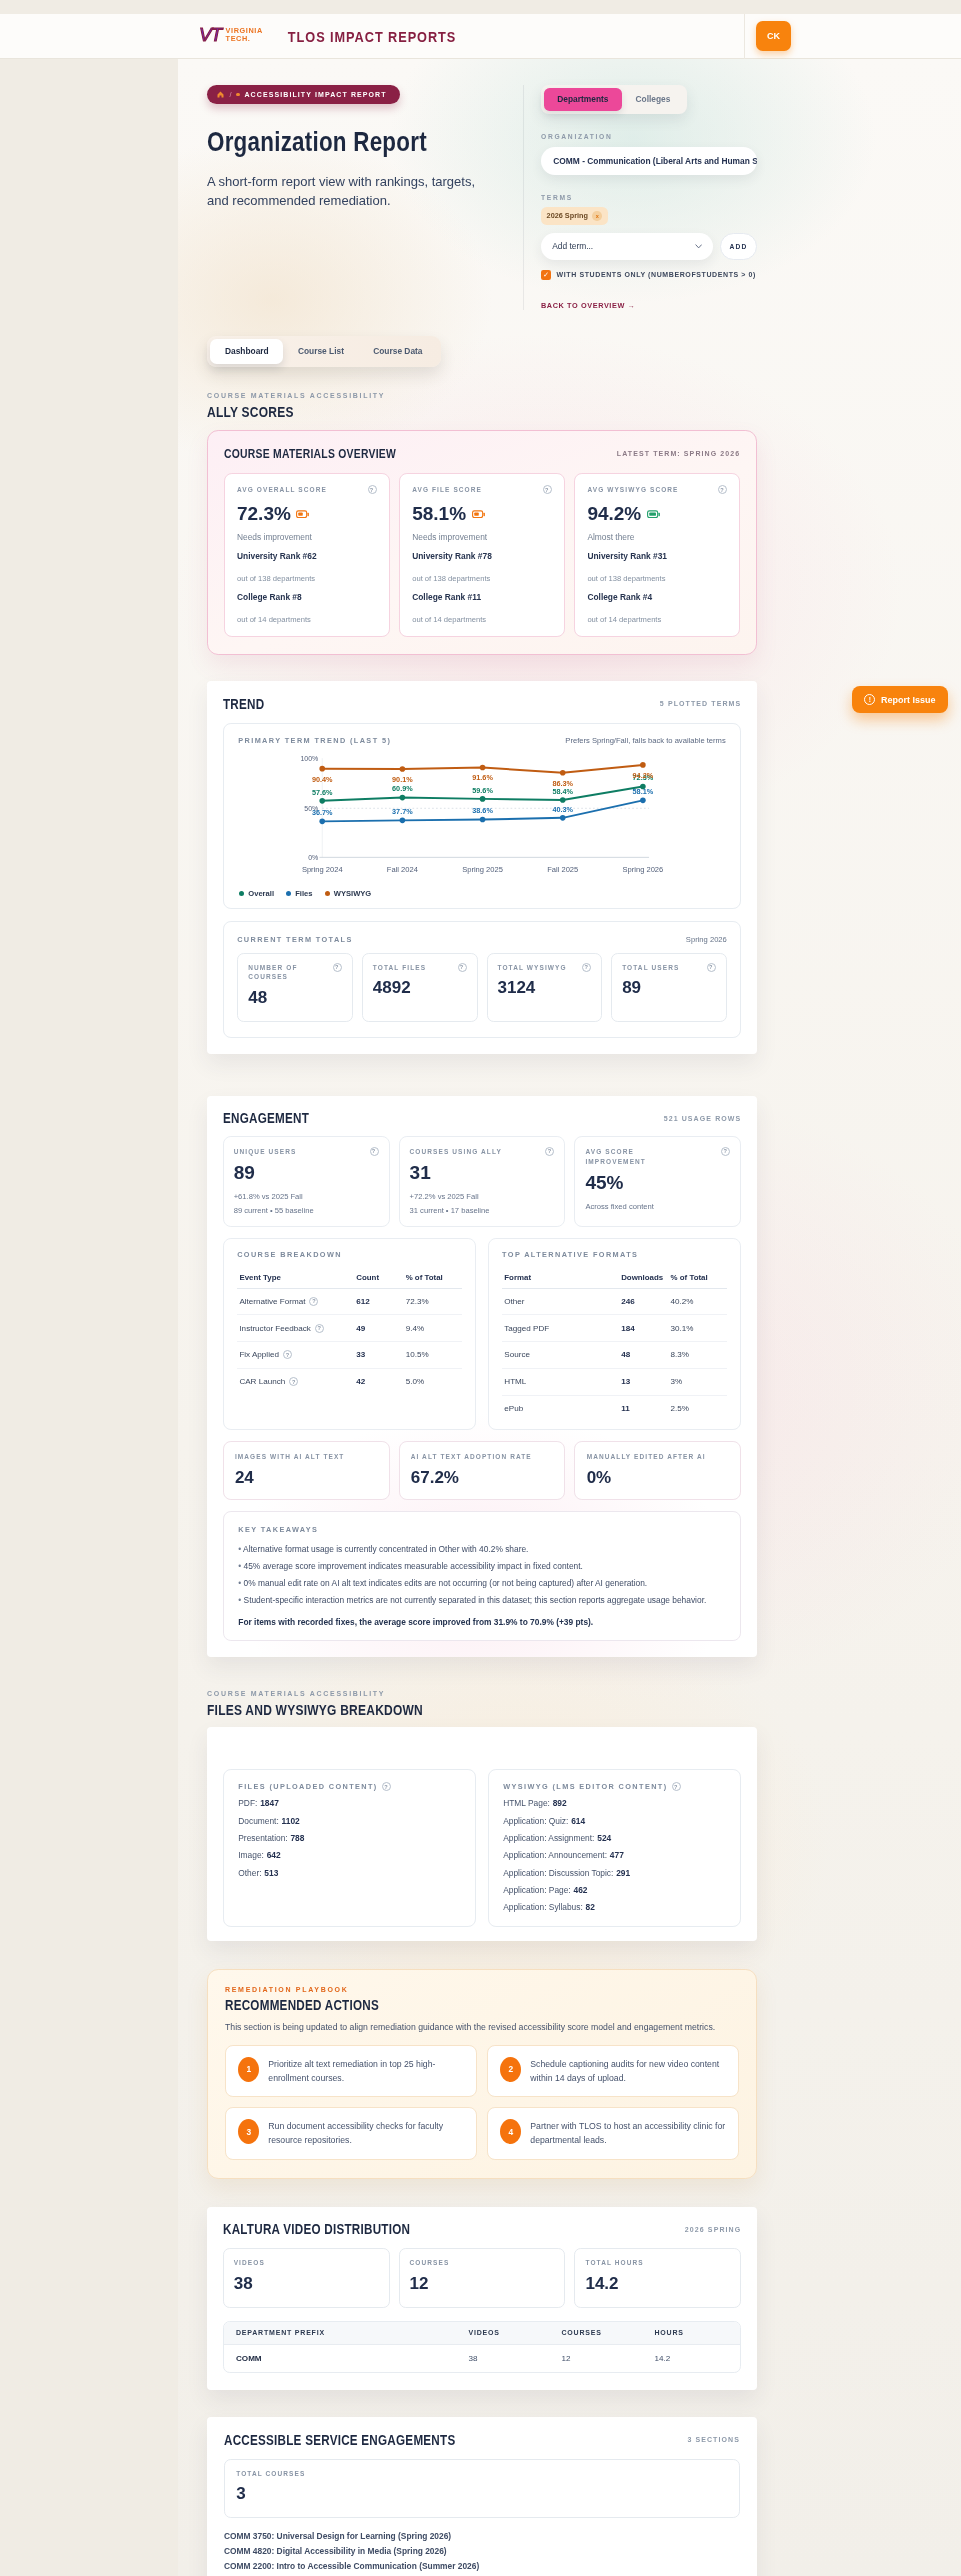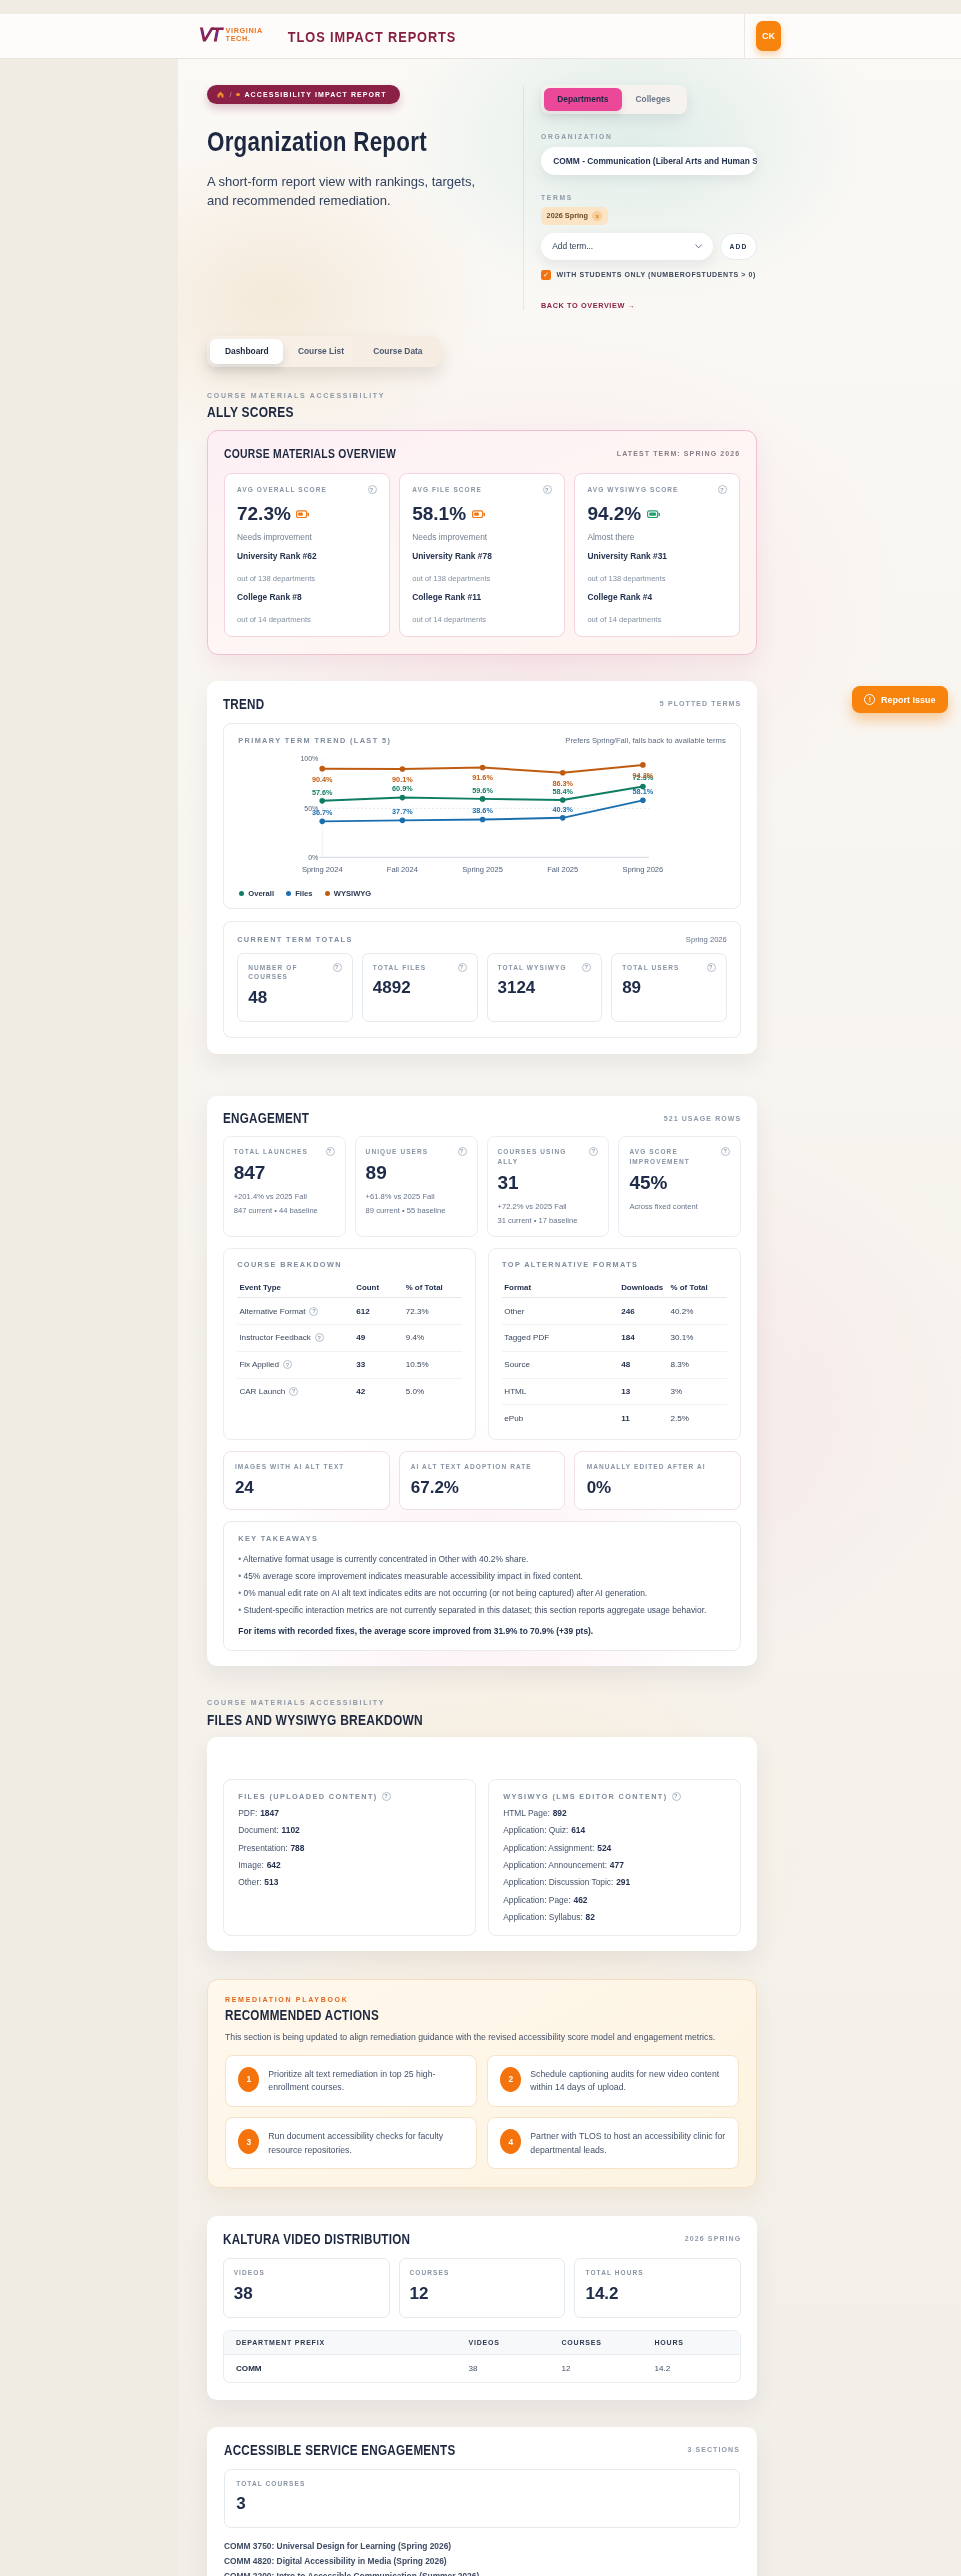--- a/index.html
+++ b/index.html
@@ -8,40 +8,40 @@
 
   
   .appbar { position:absolute; top:13.5px; left:0; width:962px; height:45px; background:#fdfcfa; border-bottom:0.6px solid #e9e5dc; }
   .appbar .vdiv { position:absolute; left:744px; top:0; width:0.6px; height:45px; background:#ece8e0; }
   .logo { position:absolute; left:159px; top:10px; display:flex; align-items:center; gap:4.5px; }
   .vt-mono { font-size:19px; font-weight:400; font-style:italic; color:#6d28d9; -webkit-text-stroke:1.1px #861f41; letter-spacing:-1.1px;margin-left:40px; }
   .vt-words { display:flex; flex-direction:column; line-height:1.02; }
   .vt-words span { font-size:7.3px; font-weight:800; color:#ec7422; letter-spacing:0.6px; }
   .app-title { position:absolute; left:0; top:0; width:744px; height:45px; display:flex; align-items:center; justify-content:center; }
   .app-title span { font-size:15px; font-weight:800; color:#861f41; letter-spacing:1.1px; transform:scaleX(0.85); }
-  .avatar { position:absolute; left:756px; top:7.9px; width:25px; height:30px; border-radius:6.7px; background:#f8830d; color:#fff; font-weight:800; font-size:9px; display:flex; align-items:center; justify-content:center; box-shadow:0 3.4px 7.9px rgba(248,131,13,.35); }
+  .avatar { position:absolute; left:756px; top:7.9px; width:35px; height:30px; border-radius:6.7px; background:#f8830d; color:#fff; font-weight:800; font-size:9px; display:flex; align-items:center; justify-content:center; box-shadow:0 3.4px 7.9px rgba(248,131,13,.35); }
 
   
   .main-panel { position:absolute; left:178px; top:59px; width:784px; height:2517px;
     background:
       radial-gradient(348px 236px at 58% 79px, rgba(183,221,214,.40), transparent 70%),
       radial-gradient(314px 236px at 12% 241px, rgba(240,222,196,.55), transparent 70%),
       radial-gradient(505px 359px at 46% 533px, rgba(248,210,222,.42), transparent 72%),
       radial-gradient(539px 426px at 58% 1335px, rgba(249,214,226,.38), transparent 72%),
       radial-gradient(460px 348px at 42% 1784px, rgba(252,233,206,.55), transparent 70%),
       linear-gradient(180deg,#fbf9f6 0%, #f6f3ed 55%, #f2efe9 100%);
   }
   .content { width:550px; margin-left:29px; padding-top:26px; }
 
   
   .eyebrow { font-size:7px; font-weight:700; letter-spacing:1.7px; color:#8d99a9; }
   .disp { display:inline-block; font-weight:800; color:#1d2840; transform:scaleX(0.8); transform-origin:left center; letter-spacing:0.3px; white-space:nowrap; }
   .sec-head { display:flex; align-items:center; justify-content:space-between; }
   .sec-meta { font-size:7px; font-weight:700; letter-spacing:1.1px; color:#8d99a9; }
-  .card { background:#fff; border-radius:10px; box-shadow:0 10px 22.4px rgba(45,55,75,.08); }
+  .card { background:#fff; border-radius:4px; box-shadow:0 10px 22.4px rgba(45,55,75,.08); }
   .q { display:inline-flex; width:9px; height:9px; border:0.7px solid #b6c0cc; border-radius:50%; color:#8e99a9; font-size:5.6px; font-weight:700; align-items:center; justify-content:center; flex:0 0 auto; }
   .statlabel { font-size:6.5px; font-weight:700; letter-spacing:1.1px; color:#8793a4; display:flex; align-items:flex-start; justify-content:space-between; gap:3.4px; line-height:1.5; }
   .statvalue { font-size:17px; font-weight:800; color:#202d4a; margin-top:5.6px; }
 
   
   .hero { display:flex; min-height:218px; }
   .hero-left { flex:1; padding-right:17px; }
   .hero-right { width:234px; border-left:0.6px solid rgba(30,42,66,.08); padding-left:17px; }
   .crumb { display:inline-flex; align-items:center; gap:4.5px; background:#8a2045; border-radius:12.3px; padding:5px 13.5px 5px 9px; box-shadow:0 4.5px 9px rgba(138,32,69,.25); }
   .crumb .slash { color:#d893a9; font-size:7.3px; }
@@ -437,29 +437,20 @@
 
   
   <div class="card engage-card">
     <div class="sec-head">
       <span class="disp" style="font-size:14.6px">ENGAGEMENT</span>
       <span class="sec-meta">521 USAGE ROWS</span>
     </div>
     <div class="engage-stats">
       <div class="engage-stat">
         <div class="statlabel">
-              <span>TOTAL LAUNCHES</span>
-              <span class="q">?</span>
-            </div>
-        <div class="statvalue">847</div>
-        <div class="delta">+201.4% vs 2025 Fall</div>
-        <div class="baseline">847 current • 44 baseline</div>
-      </div>
-      <div class="engage-stat">
-        <div class="statlabel">
               <span>UNIQUE USERS</span>
               <span class="q">?</span>
             </div>
         <div class="statvalue">89</div>
         <div class="delta">+61.8% vs 2025 Fall</div>
         <div class="baseline">89 current • 55 baseline</div>
       </div>
       <div class="engage-stat">
         <div class="statlabel">
               <span>COURSES USING ALLY</span>

